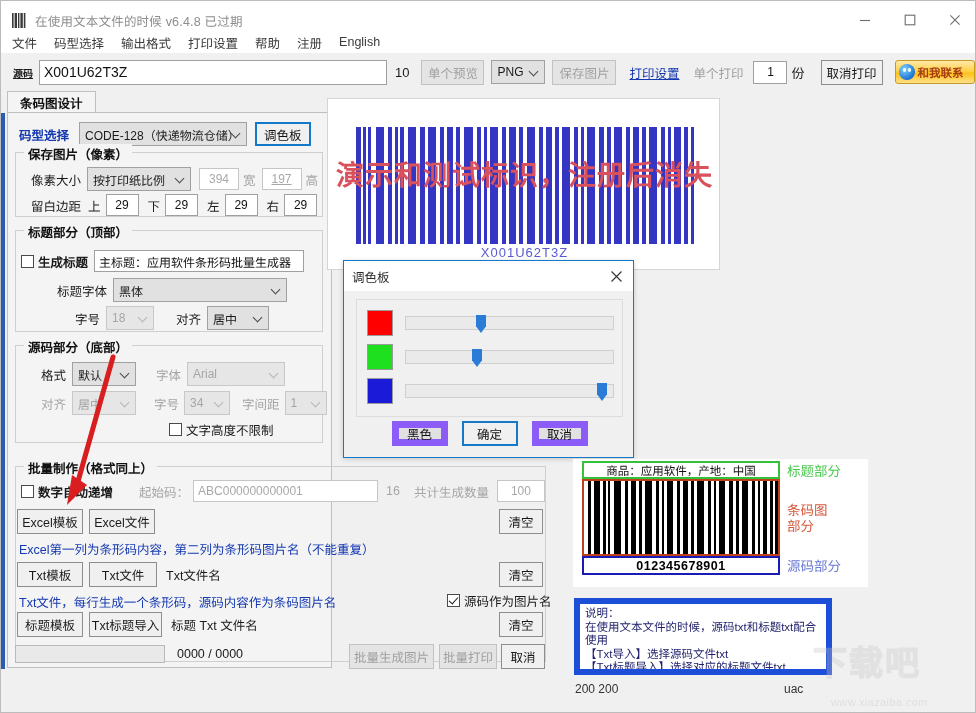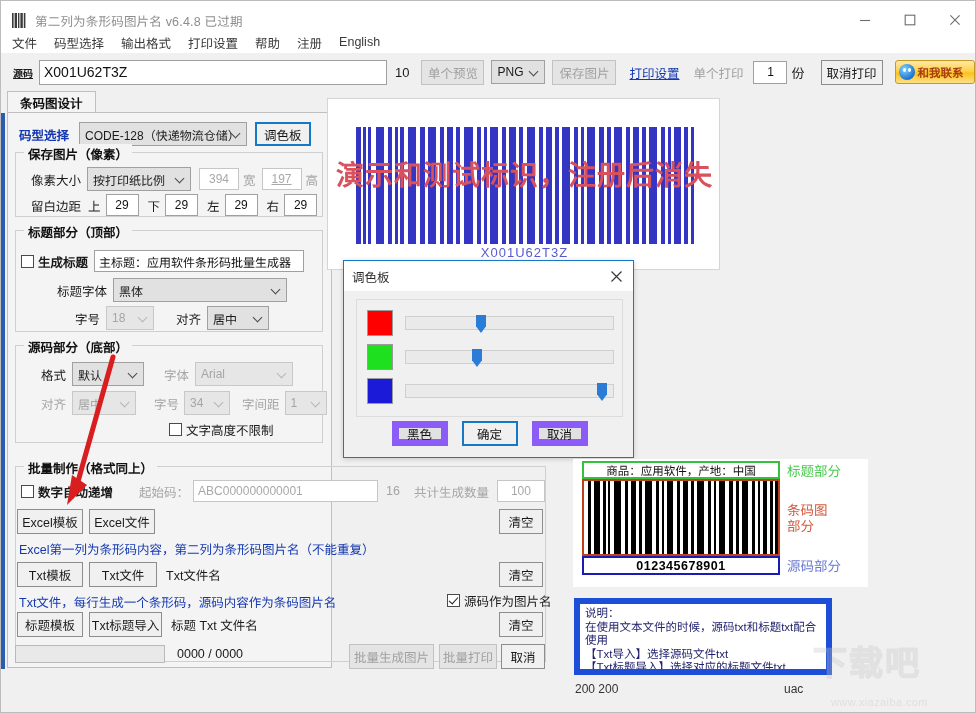--- a/index.html
+++ b/index.html
@@ -350,21 +350,21 @@
   <div class="titlebar">
     <div class="title-icon">
       <svg width="17" height="15" viewBox="0 0 17 15">
         <rect x="1" y="0" width="1.6" height="15" fill="#3a3a3a"></rect>
         <rect x="3.6" y="0" width="2.4" height="15" fill="#3a3a3a"></rect>
         <rect x="7" y="0" width="1.4" height="15" fill="#3a3a3a"></rect>
         <rect x="9.4" y="0" width="2.4" height="15" fill="#3a3a3a"></rect>
         <rect x="12.8" y="0" width="1.6" height="15" fill="#3a3a3a"></rect>
       </svg>
     </div>
-    <div class="title-text">第二列为条形码图片名 v6.4.8 已过期</div>
+    <div class="title-text">在使用文本文件的时候 v6.4.8 已过期</div>
     <div class="win-btns">
       <div class="win-btn">
         <svg width="12" height="12" viewBox="0 0 12 12">
             <path d="M1 6.5 H11" stroke="#6d6d6d" stroke-width="1.1" fill="none"></path>
           </svg>
       </div>
       <div class="win-btn">
         <svg width="12" height="12" viewBox="0 0 12 12">
             <rect x="1.2" y="1.2" width="9.6" height="9.6" stroke="#6d6d6d" stroke-width="1.1" fill="none"></rect>
           </svg>
@@ -465,21 +465,21 @@
     <span class="sel dim" style="margin-left:6px; width:48px;">18</span>
     <span class="sub-lbl" style="margin-left:22px;">对齐</span>
     <span class="sel" style="margin-left:6px; width:62px;">居中</span>
   </div>
 
   <div class="grp" style="left:14px; top:344px; width:308px; height:98px;">
     <span class="grp-title">源码部分（底部）</span>
   </div>
   <div class="row" style="left:40px; top:361px;">
     <span class="sub-lbl">格式</span>
-    <span class="sel" style="margin-left:6px; width:72px;">默认</span>
+    <span class="sel" style="margin-left:6px; width:64px;">默认</span>
     <span class="sub-lbl dim" style="margin-left:20px;">字体</span>
     <span class="sel dim" style="margin-left:6px; width:98px;">Arial</span>
   </div>
   <div class="row" style="left:40px; top:390px;">
     <span class="sub-lbl dim">对齐</span>
     <span class="sel dim" style="margin-left:6px; width:64px;">居中</span>
     <span class="sub-lbl dim" style="margin-left:18px;">字号</span>
     <span class="sel dim" style="margin-left:5px; width:46px;">34</span>
     <span class="sub-lbl dim" style="margin-left:12px;">字间距</span>
     <span class="sel dim" style="margin-left:5px; width:42px;">1</span>

